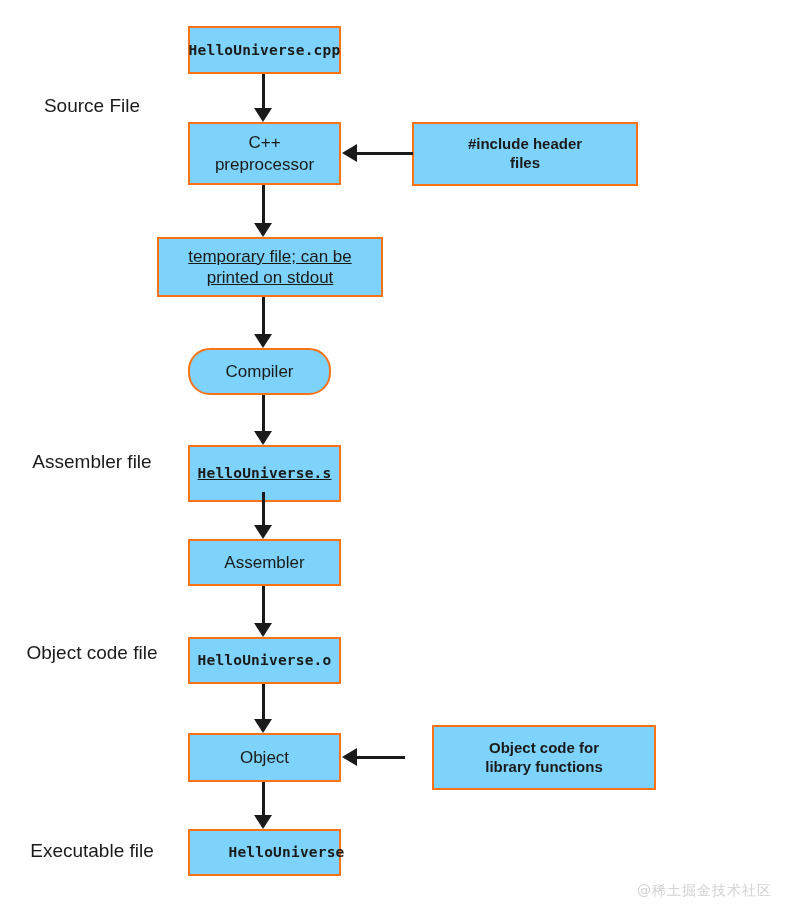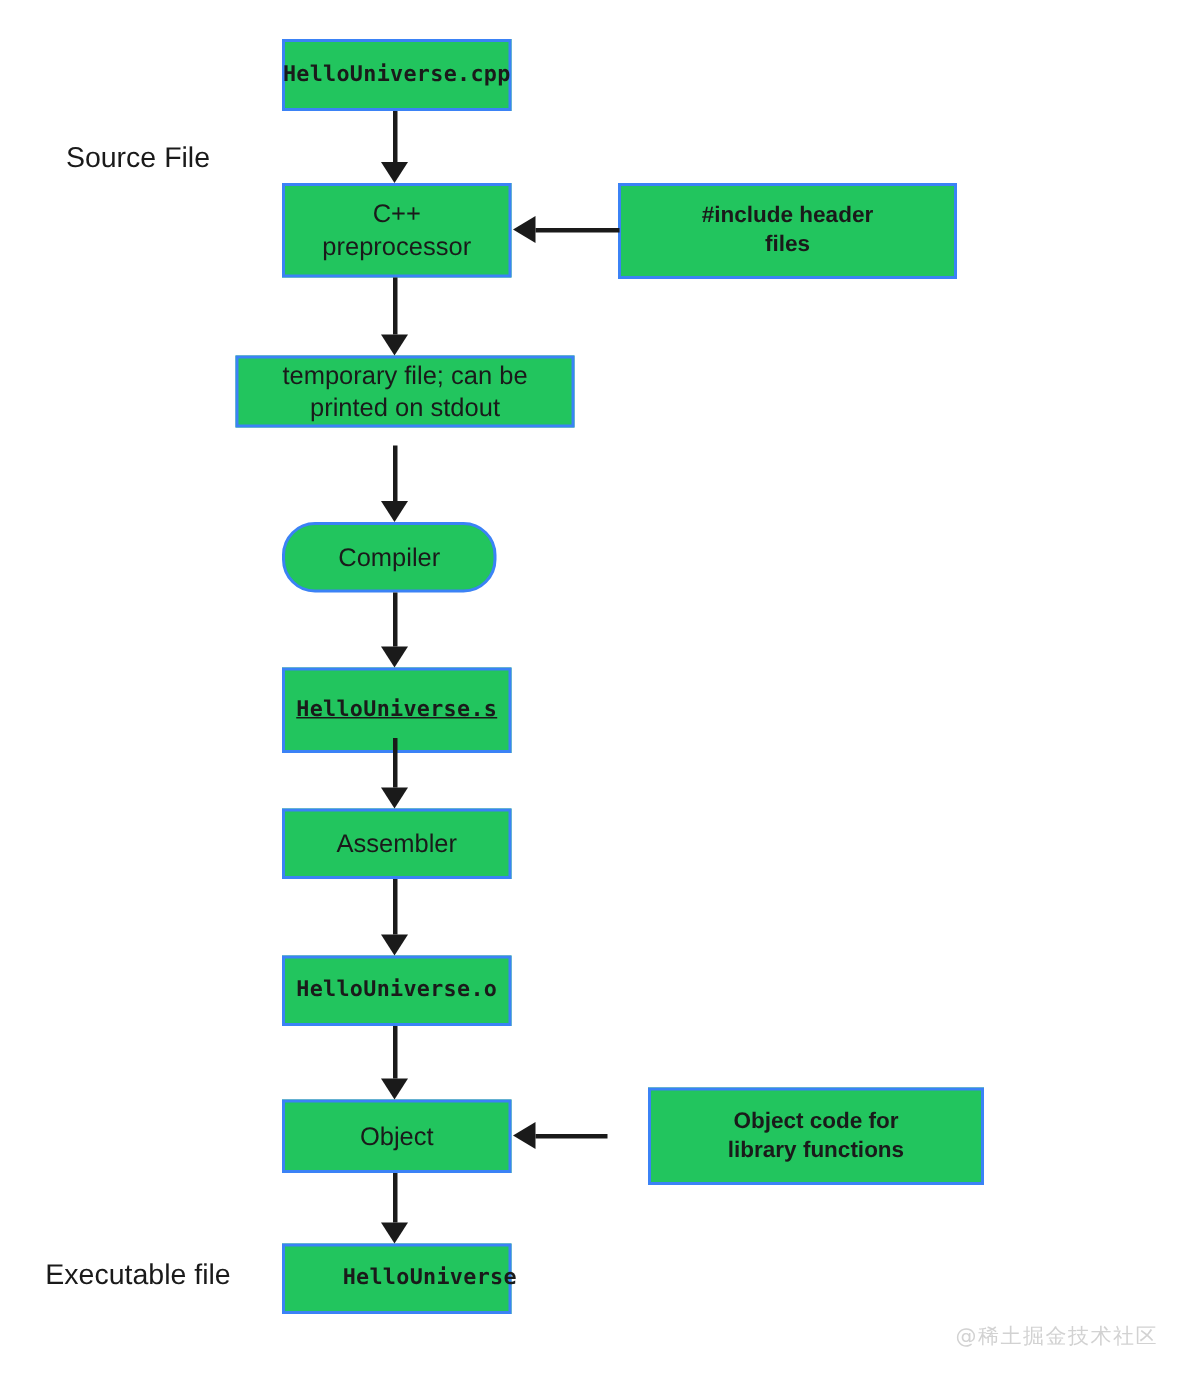--- a/index.html
+++ b/index.html
@@ -13,22 +13,22 @@
     height: 918px;
     background: #ffffff;
     overflow: hidden;
     font-family: "Liberation Sans", sans-serif;
   }
 
   
   .box {
     position: absolute;
     box-sizing: border-box;
-    border: 2px solid #3b82f6;
-    background: #22c55e;
+    border: 2px solid #f97316;
+    background: #7dd3fc;
     display: flex;
     align-items: center;
     justify-content: center;
     text-align: center;
     color: #1a1a1a;
     line-height: 1.25;
   }
   .box-mono {
     font-family: "DejaVu Sans Mono", "Liberation Mono", monospace;
     font-size: 14.5px;
@@ -101,31 +101,35 @@
     white-space: nowrap;
   }
 </style>
 </head>
 <body>
 
 <div id="canvas">
 
   <div class="stage-label" style="top:94px;">Source File</div>
 
+  <div class="stage-label" style="top:450px;">Assembler
+file</div>
 
+  <div class="stage-label" style="top:641px;">Object code
+file</div>
 
   <div class="stage-label" style="top:839px;">Executable
 file</div>
 
   <div class="box box-mono" style="left:188px; top:26px; width:153px; height:48px;">HelloUniverse.cpp</div>
 
   <div class="box box-sans" style="left:188px; top:122px; width:153px; height:63px; white-space:pre-line;">C++
 preprocessor</div>
 
-  <div class="box box-sans" style="left:157px; top:237px; width:226px; height:48px; white-space:pre-line;">temporary file; can be
+  <div class="box box-sans" style="left:157px; top:237px; width:226px; height:60px; white-space:pre-line;text-decoration:underline;">temporary file; can be
 printed on stdout</div>
 
   <div class="box box-sans" style="left:188px; top:348px; width:143px; height:47px;border-radius:22px;">Compiler</div>
 
   <div class="box box-mono" style="left:188px; top:445px; width:153px; height:57px;text-decoration:underline;">HelloUniverse.s</div>
 
   <div class="box box-sans" style="left:188px; top:539px; width:153px; height:47px;text-align:center;">Assembler</div>
 
   <div class="box box-mono" style="left:188px; top:637px; width:153px; height:47px;">HelloUniverse.o</div>
 

